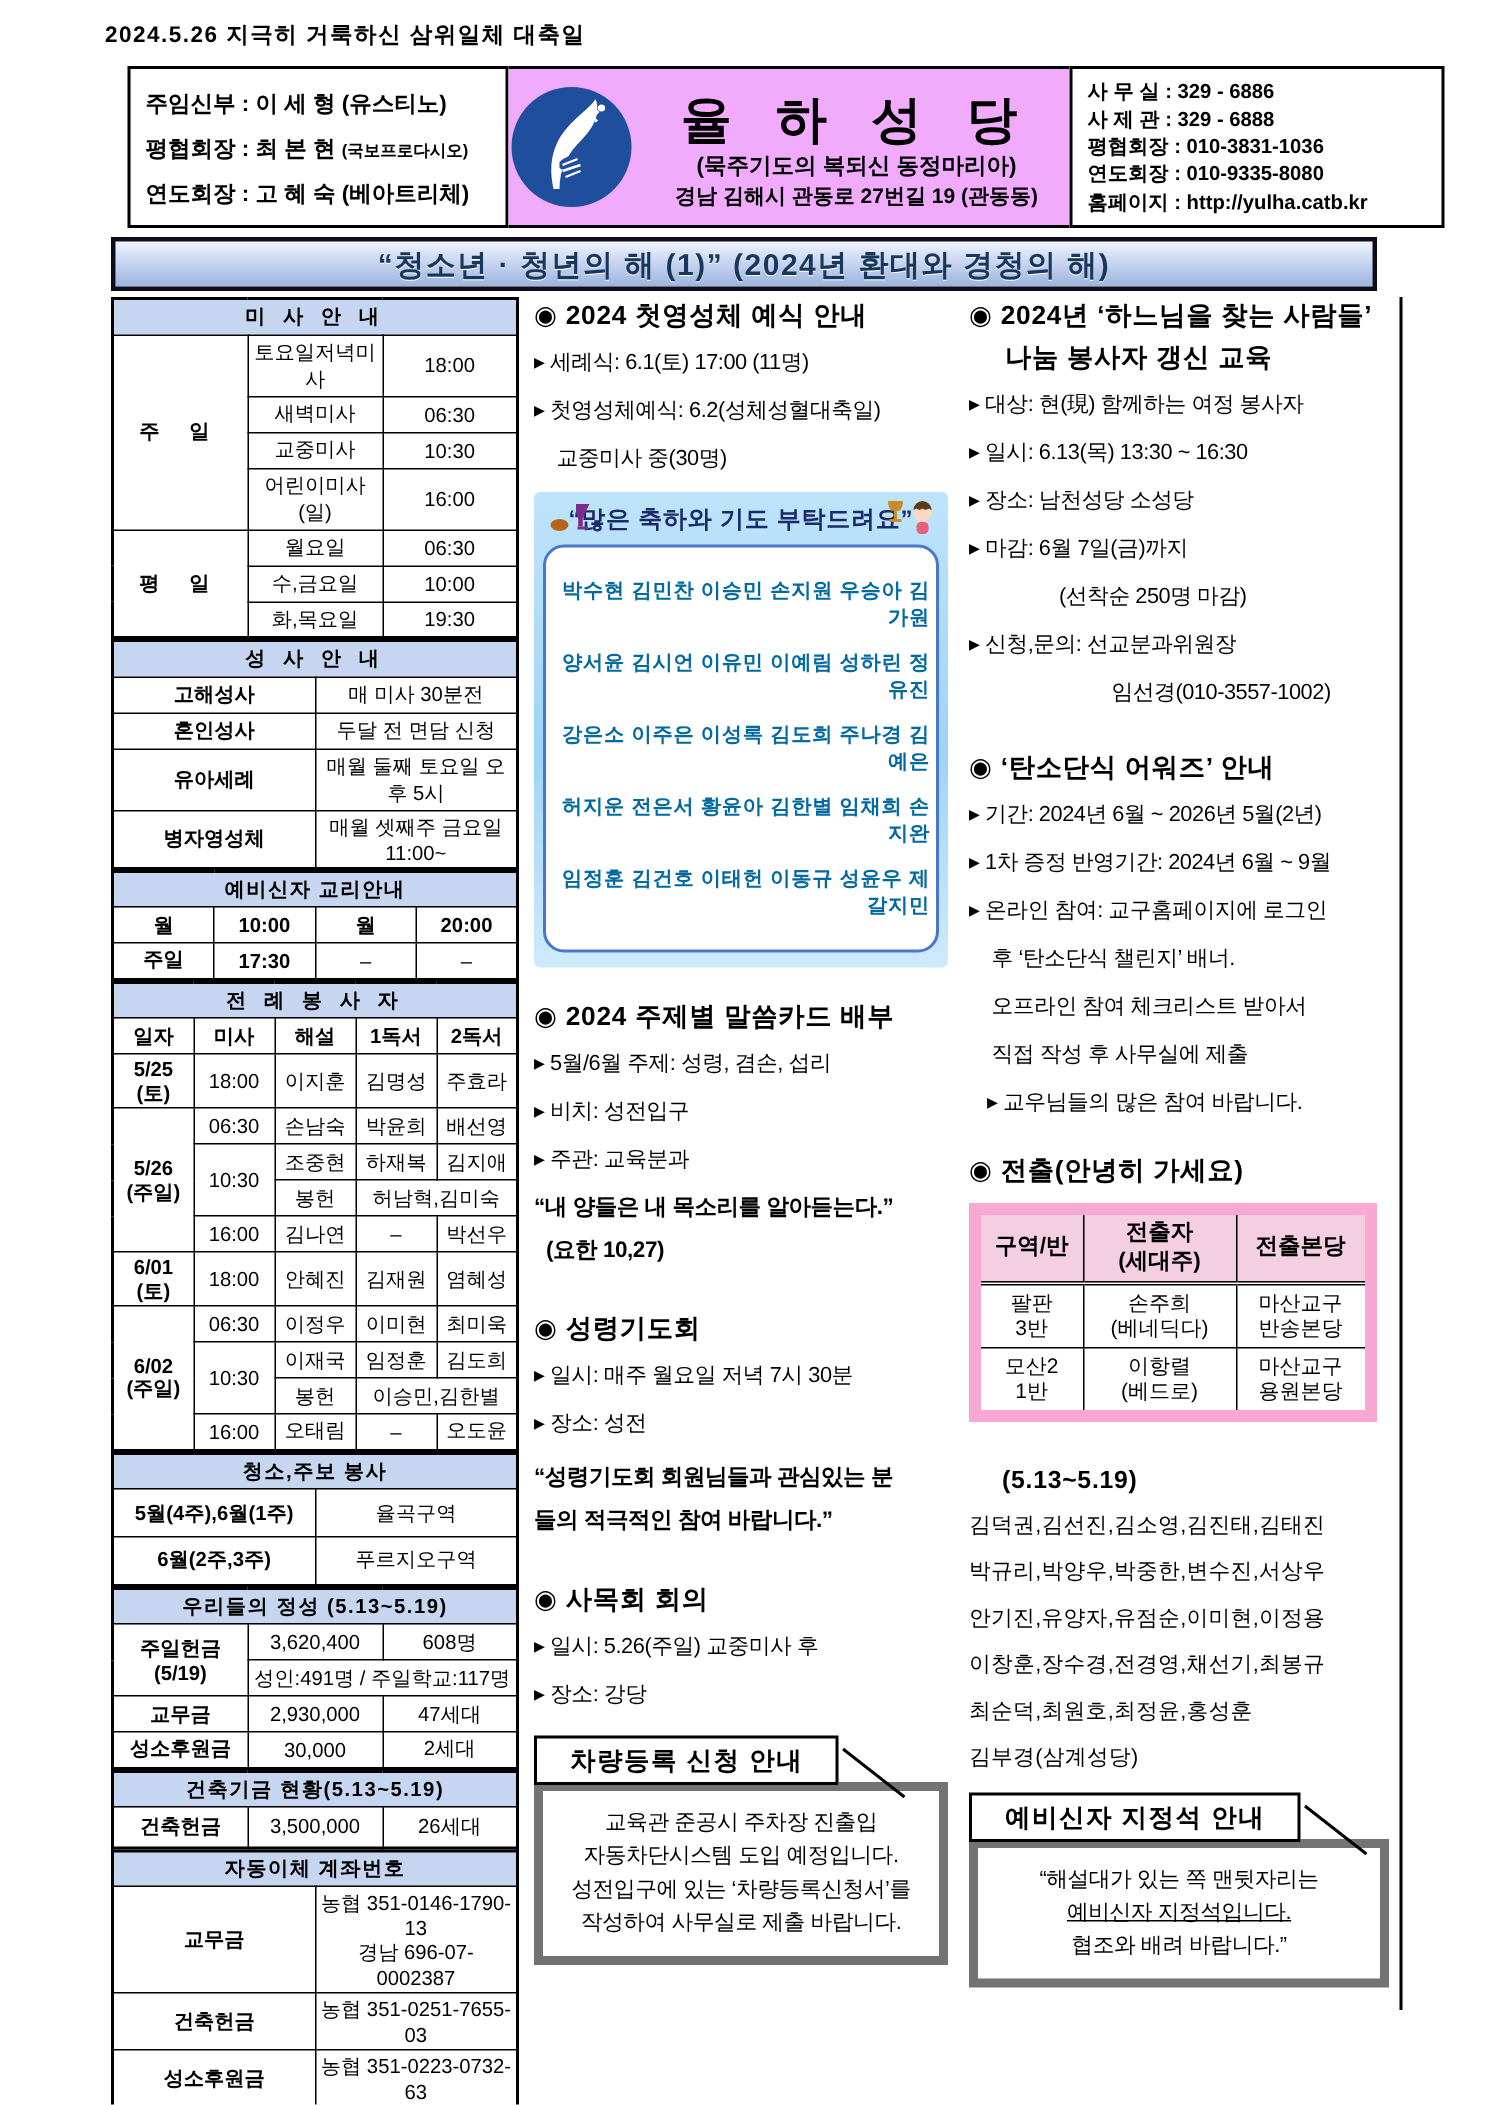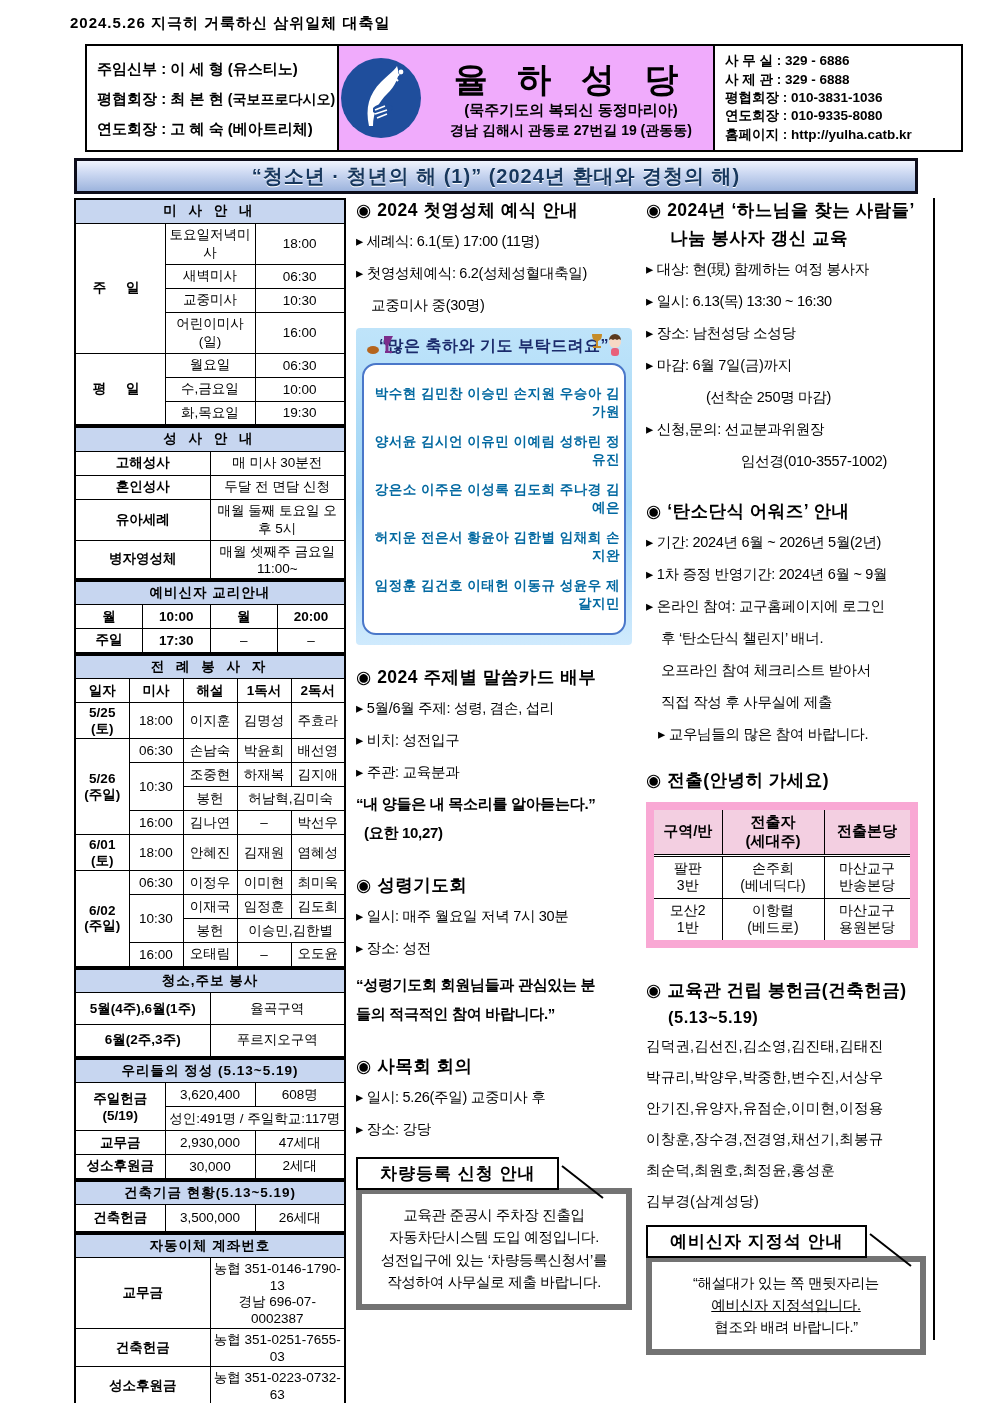--- a/index.html
+++ b/index.html
@@ -7,21 +7,21 @@
   body { width:992px; height:1403px; position:relative; font-family:"Liberation Sans","DejaVu Sans",sans-serif; color:#000; }
   .page { position:absolute; inset:0; }
 
   .date-title { position:absolute; left:70px; top:14px; font-size:15px; font-weight:bold; letter-spacing:1px; }
 
   
   .header { position:absolute; left:85px; top:44px; width:878px; height:108px; display:flex; }
   .hbox { border:2px solid #000; background:#fff; }
   .h-left { width:254px; padding:8px 6px 6px 10px; display:flex; flex-direction:column; justify-content:space-around; }
   .h-left .row { font-size:15px; font-weight:bold; white-space:nowrap; }
-  .h-left .row .small { font-size:14px; }
+  .h-left .row .small { font-size:11px; }
   .h-center { flex:1; background:#f0abfc; border-top:2px solid #000; border-bottom:2px solid #000; display:flex; align-items:center; padding:4px 0; }
   .logo { width:84px; height:84px; flex:0 0 84px; margin-right:6px; }
   .h-center-text { flex:1; text-align:center; }
   .parish-name { font-size:34px; font-weight:bold; letter-spacing:10px; }
   .parish-sub { font-size:15px; font-weight:bold; margin-top:-2px; }
   .parish-addr { font-size:14px; font-weight:bold; margin-top:2px; }
   .h-right { width:250px; padding:6px 4px 6px 10px; display:flex; flex-direction:column; justify-content:space-around; }
   .h-right .row { font-size:13.5px; font-weight:bold; white-space:nowrap; }
 
   
@@ -505,21 +505,20 @@
             <td class="pre">이항렬
 (베드로)</td>
             <td class="pre">마산교구
 용원본당</td>
           </tr>
         </tbody>
           </table>
       </div>
 
       <div style="margin-top:30px;">
-        <div class="sec-title" style="margin-bottom:6px;">◉ 교육관 건립 봉헌금(건축헌금)</div>
         <div class="sec-title" style="margin-left:22px; font-size:16.5px;">(5.13~5.19)</div>
         <div class="donor-lines">
           <div>김덕권,김선진,김소영,김진태,김태진</div>
           <div>박규리,박양우,박중한,변수진,서상우</div>
           <div>안기진,유양자,유점순,이미현,이정용</div>
           <div>이창훈,장수경,전경영,채선기,최봉규</div>
           <div>최순덕,최원호,최정윤,홍성훈</div>
           <div>김부경(삼계성당)</div>
         </div>
       </div>

